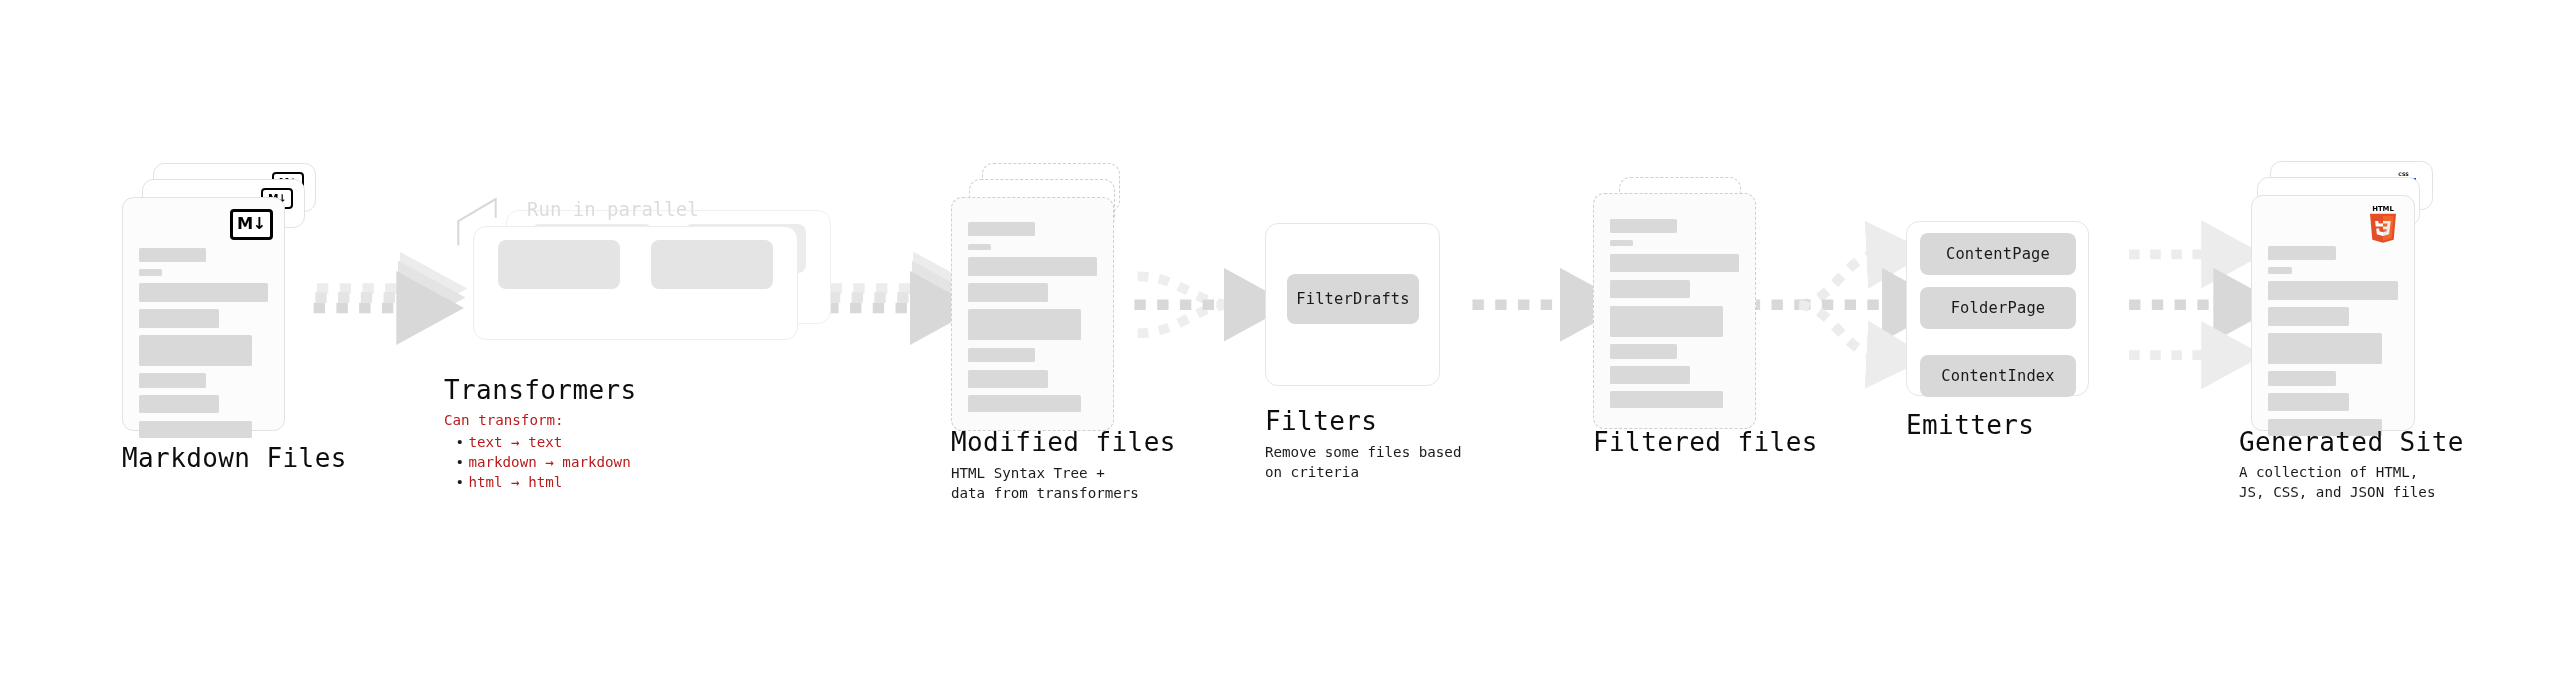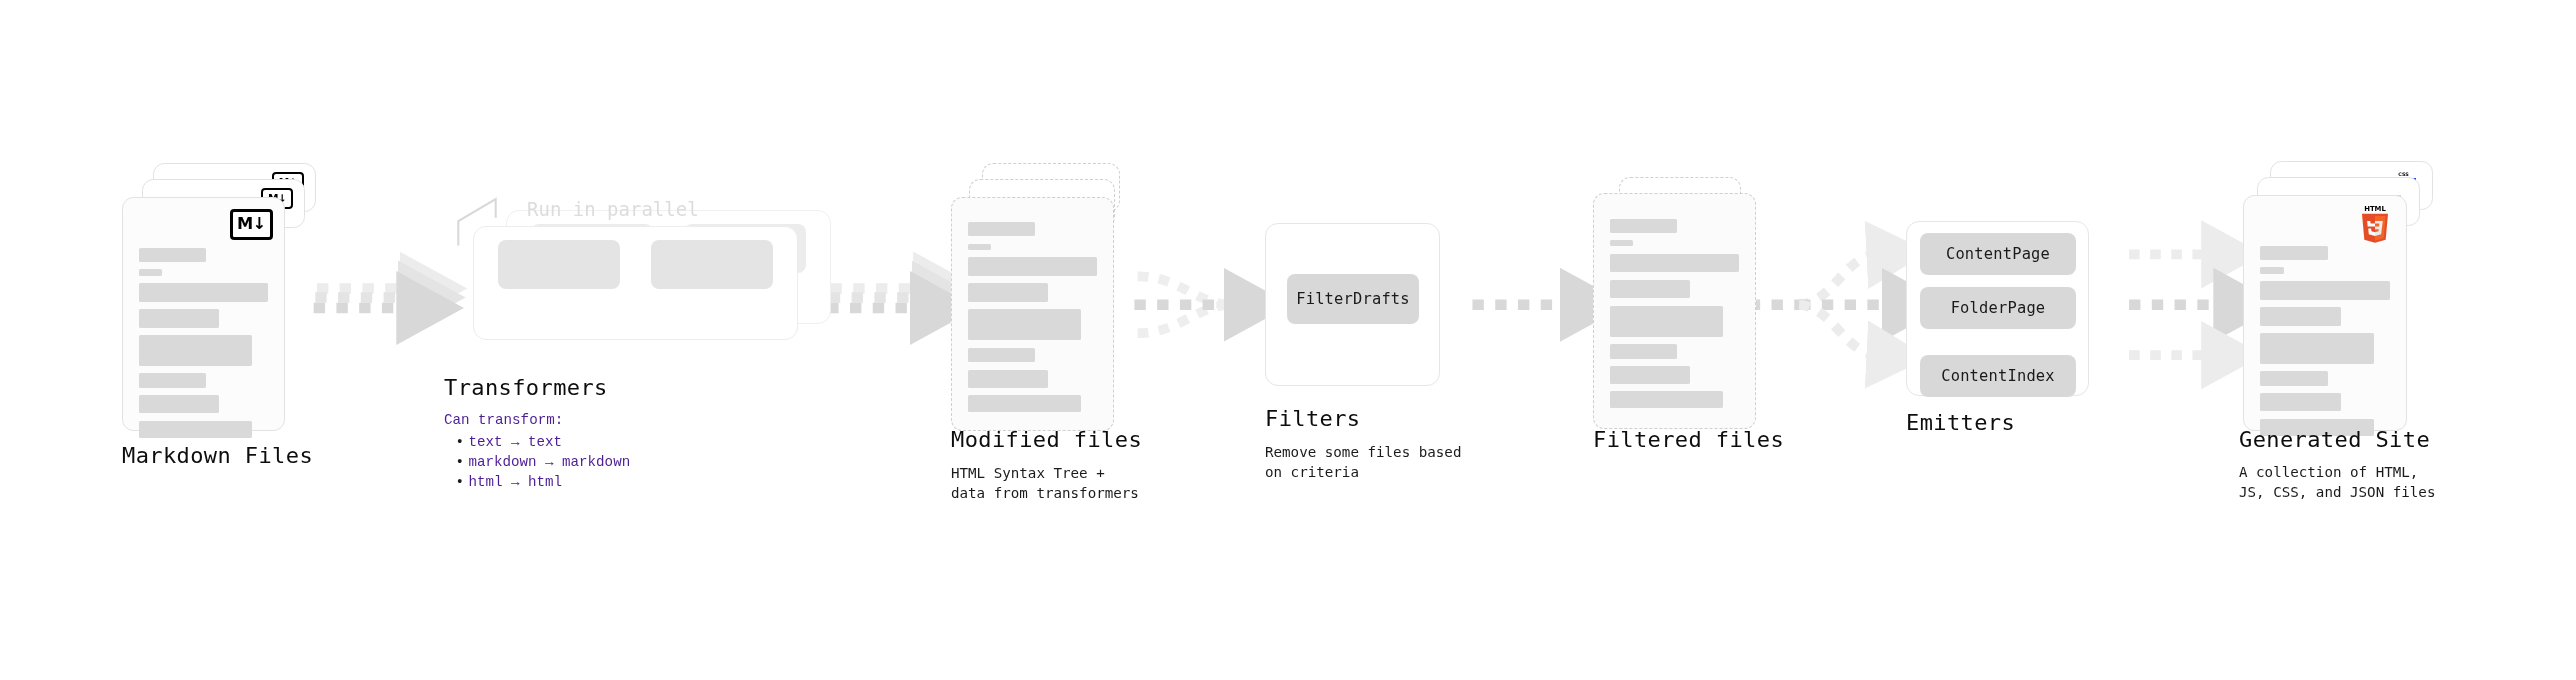--- a/index.html
+++ b/index.html
@@ -109,21 +109,21 @@
     letter-spacing: 0.2px;
     box-sizing: border-box;
     white-space: nowrap;
   }
   .chip.ghost1 { background: #e4e4e4; }
   .chip.ghost2 { background: #ececec; }
 
   
   .title {
     position: absolute;
-    font-size: 22px;
+    font-size: 26px;
     color: #0d0d0d;
     white-space: nowrap;
     letter-spacing: 0.4px;
   }
   .subtitle {
     position: absolute;
     font-size: 14.2px;
     line-height: 20.3px;
     color: #1b1b1b;
     white-space: pre-line;
@@ -131,22 +131,21 @@
   .paren-note {
     position: absolute;
     font-size: 19px;
     color: #dcdcdc;
     white-space: nowrap;
   }
   .bullets {
     position: absolute;
     font-size: 14.2px;
     line-height: 20.3px;
-    color: #4c1d95;
-    font-family: Liberation Mono, monospace;
+    color: #b91c1c;
   }
   .bullets .b-head { margin-bottom: 1.6px; }
   .bullets ul { list-style: none; margin: 0; padding: 0 0 0 11.4px; }
   .bullets li { position: relative; padding-left: 13px; }
   .bullets li::before {
     content: "\2022";
     position: absolute;
     left: 0; top: 0;
     color: #1b1b1b;
   }
@@ -343,21 +342,21 @@
         <div class="css-badge" style="right:16.3px; top:9.8px;">
           <span class="txt">CSS</span>
             <span class="bar"></span>
         </div>
       </div>
 
       <div class="card solid back1" style="left:18px; top:16.3px; width:163px; height:49px;">
         <div class="js-badge" style="right:18px; top:16.3px;"></div>
       </div>
 
-      <div class="card solid" style="left:4px; top:34px; width:164px; height:236px;">
+      <div class="card solid" style="left:12px; top:34px; width:164px; height:236px;">
         <div class="html5-badge" style="right:13px; top:9.8px;">
           <svg viewBox="0 0 512 580" width="36" height="41" aria-hidden="true">
             <text x="256" y="72" text-anchor="middle" font-family="DejaVu Sans, sans-serif" font-size="98" font-weight="bold" fill="#000">HTML</text>
             <path fill="#e44d26" d="M71 110 L441 110 L408 478 L255 520 L104 478 Z"></path>
             <path fill="#f16529" d="M256 140 L256 492 L379 458 L407 140 Z"></path>
             <path fill="#ffffff" d="M256 210 L145 210 L152 290 L256 290 L256 248 L193 248 L189 210 L256 210 Z M256 330 L256 372 L205 358 L201 320 L160 320 L168 400 L256 424 Z"></path>
             <path fill="#ebebeb" d="M256 210 L256 248 L319 248 L314 290 L256 290 L256 330 L352 330 L367 210 Z M256 372 L256 424 L344 400 L352 320 L311 320 L306 358 Z"></path>
           </svg>
         </div>
         <div class="card-lines" style="top:50px; left:16.3px; right:16.3px;">

